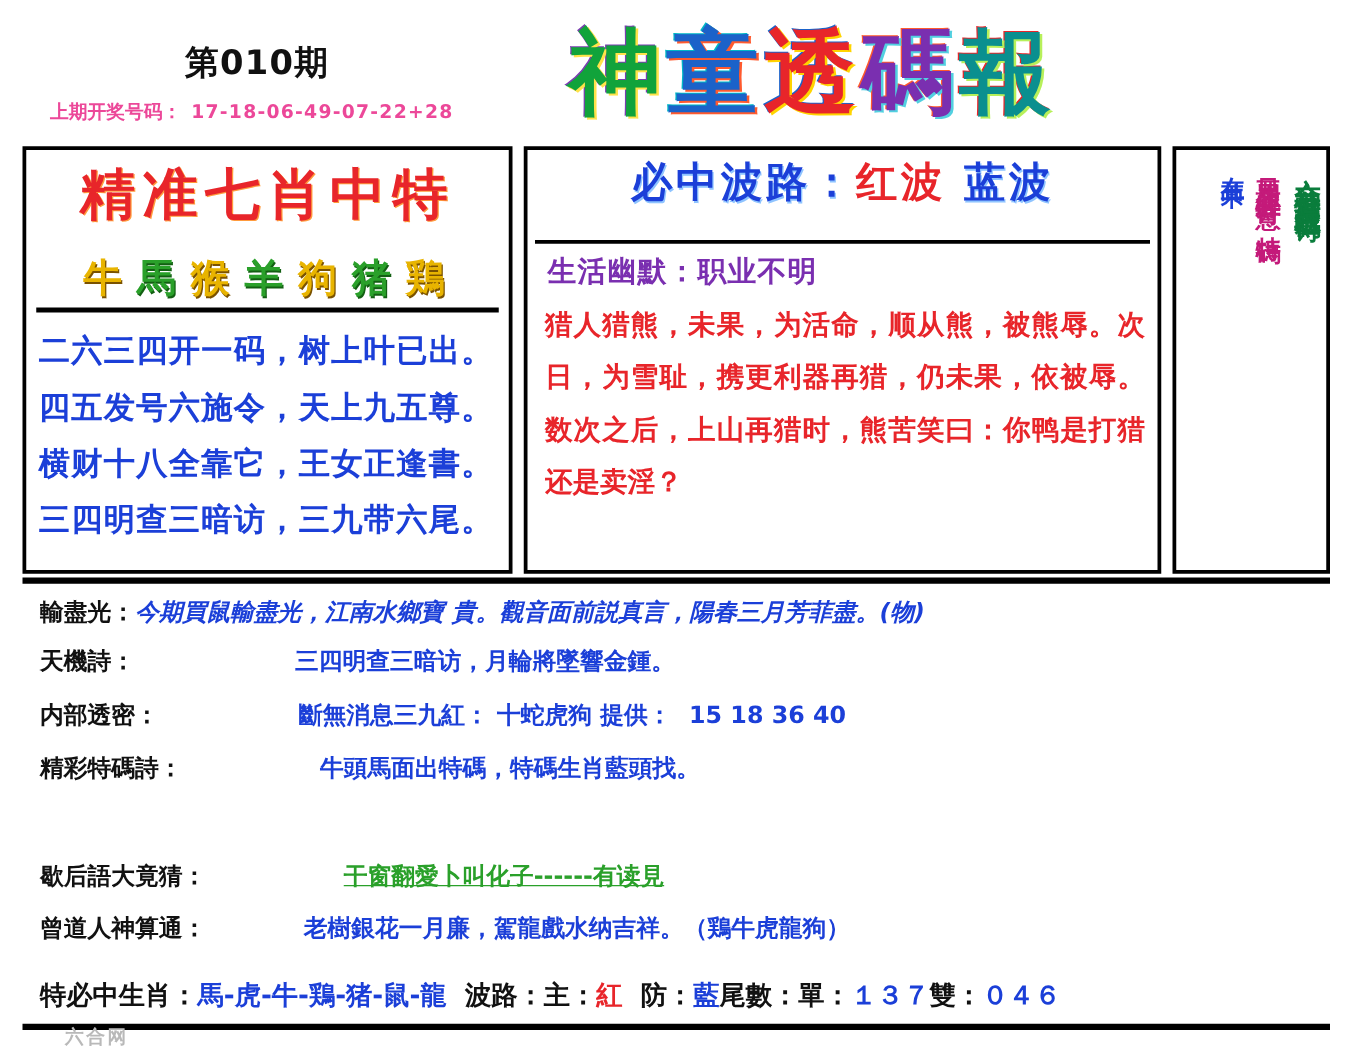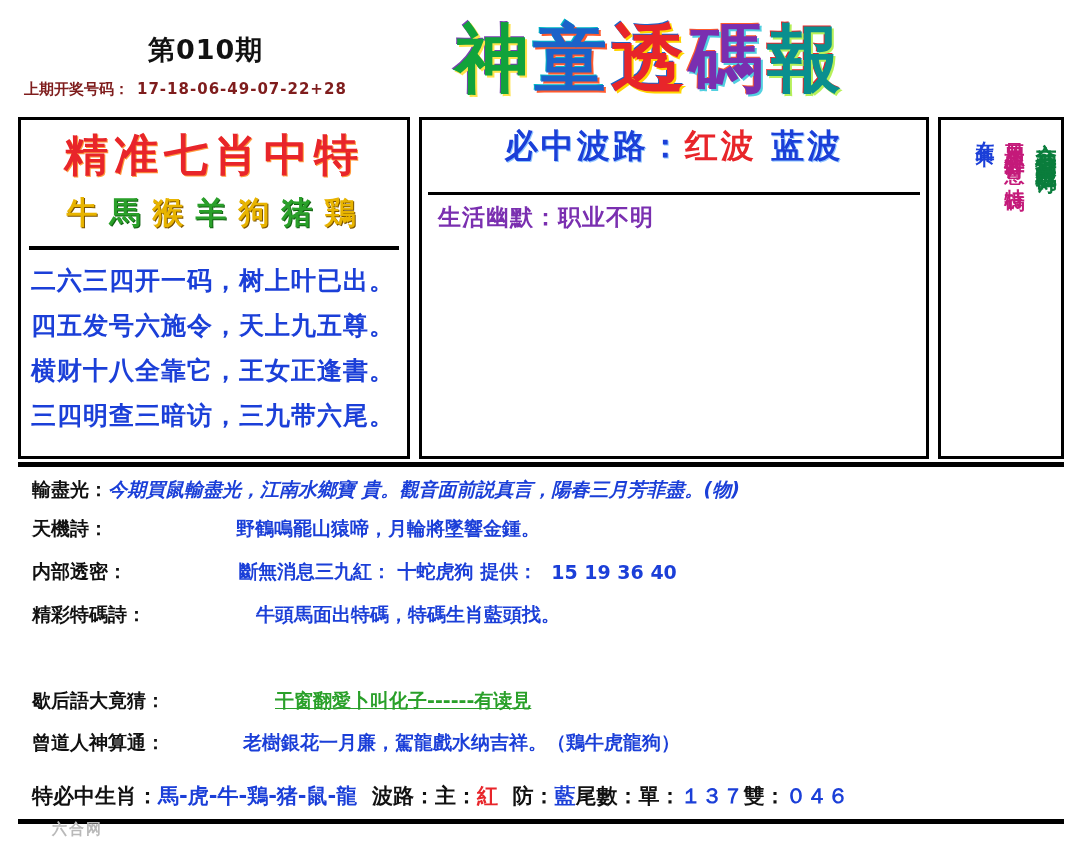--- a/index.html
+++ b/index.html
@@ -27,24 +27,24 @@
     left: 148px;
     top: 32px;
     font-size: 27px;
     font-weight: bold;
     color: #111;
     font-family: "DejaVu Sans", sans-serif;
     letter-spacing: 1px;
   }
   .last-draw {
     position: absolute;
-    left: 24px;
+    left: 40px;
     top: 80px;
     font-size: 15px;
-    color: #7f1d1d;
+    color: #ec4899;
     font-weight: bold;
   }
   .last-draw .nums {
     margin-left: 8px;
     letter-spacing: 1px;
   }
 
   .masthead {
     position: absolute;
     left: 455px;
@@ -85,21 +85,21 @@
     text-align: center;
     font-size: 44px;
     font-weight: bold;
     color: #e8252a;
     letter-spacing: 6px;
     text-shadow: 1px 1px 0 #ff9b3d;
     font-family: "DejaVu Sans", sans-serif;
   }
   .lb-zodiac {
     position: absolute;
-    left: 0; top: 72px;
+    left: 0; top: 82px;
     width: 100%;
     text-align: center;
     font-size: 31px;
     font-weight: bold;
     letter-spacing: 6px;
   }
   .lb-zodiac span { margin: 0 3px; }
   .z-y { color: #e8b400; text-shadow: 1px 1px 0 #7a5200; }
   .z-g { color: #2aa02a; text-shadow: 1px 1px 0 #125f12; }
   .lb-rule {
@@ -298,40 +298,41 @@
       <div class="lb-line">三四明查三暗访，三九带六尾。</div>
     </div>
   </div>
 
   <div class="mid-box">
     <div class="mb-title">
       <span class="t-blue">必中波路：</span><span class="t-red">红波</span><span class="t-blue">&nbsp;</span><span class="t-blue">蓝波</span>
     </div>
     <div class="mb-rule"></div>
     <div class="mb-sub">生活幽默：职业不明</div>
+    <div class="mb-body">猎人猎熊，未果，为活命，顺从熊，被熊辱。次日，为雪耻，携更利器再猎，仍未果，依被辱。数次之后，上山再猎时，熊苦笑曰：你鸭是打猎还是卖淫？</div>
   </div>
 
   <div class="right-box">
     <div class="vcol vcol-1">六合神童特别奉献透碼诗</div>
     <div class="vcol vcol-2">只要用心解开诗意，特碼</div>
     <div class="vcol vcol-3">在其中</div>
   </div>
 
   <div class="bottom-box">
 
     <div class="brow r1">
       <span class="blabel">輸盡光：</span><span class="bval">今期買鼠輸盡光，江南水鄉寶 貴。觀音面前説真言，陽春三月芳菲盡。(物)</span>
     </div>
 
     <div class="brow r2">
-      <span class="blabel">天機詩：</span><span class="bval">野鶴鳴罷山猿啼，月輪將墜響金鍾。</span>
+      <span class="blabel">天機詩：</span><span class="bval">三四明查三暗访，月輪將墜響金鍾。</span>
     </div>
 
     <div class="brow r3">
-      <span class="blabel">内部透密：</span><span class="bval">斷無消息三九紅： 十蛇虎狗  提供：</span><span class="bval bval2">15  19  36  40</span>
+      <span class="blabel">内部透密：</span><span class="bval">斷無消息三九紅： 十蛇虎狗  提供：</span><span class="bval bval2">15  18  36  40</span>
     </div>
 
     <div class="brow r4">
       <span class="blabel">精彩特碼詩：</span><span class="bval">牛頭馬面出特碼，特碼生肖藍頭找。</span>
     </div>
 
 
     <div class="brow r6">
       <span class="blabel">歇后語大竟猜：</span><span class="bval">干窗翻愛卜叫化子------有读見</span>
     </div>

